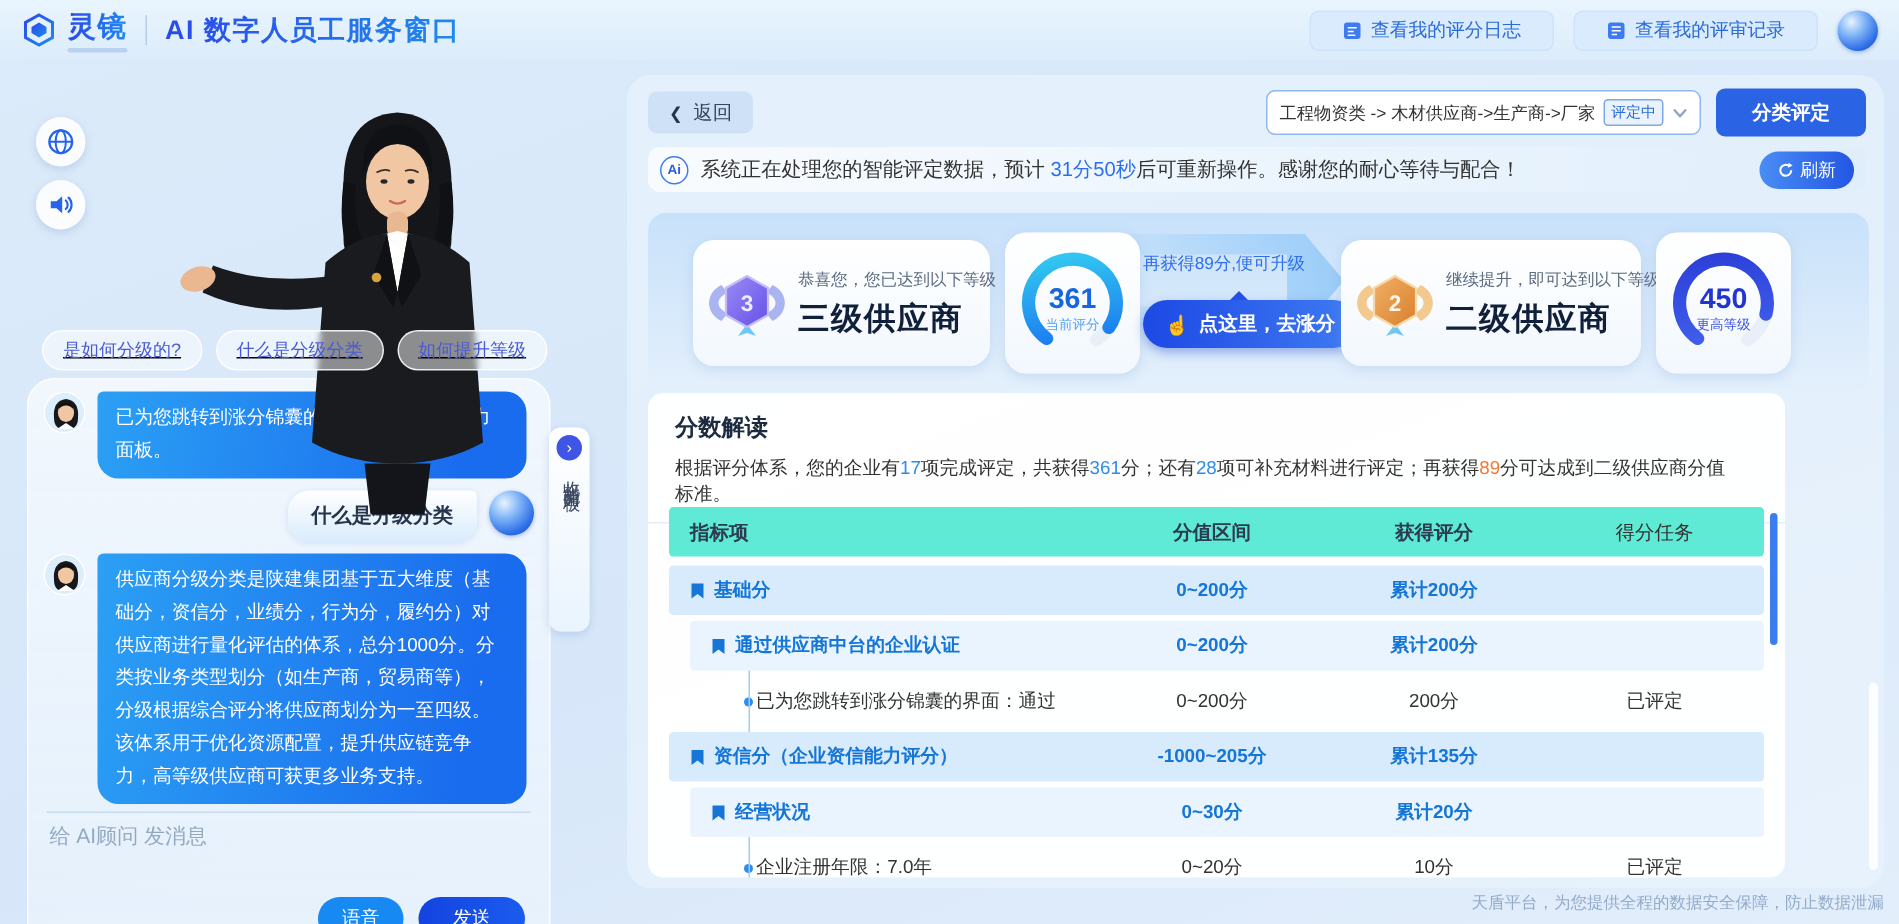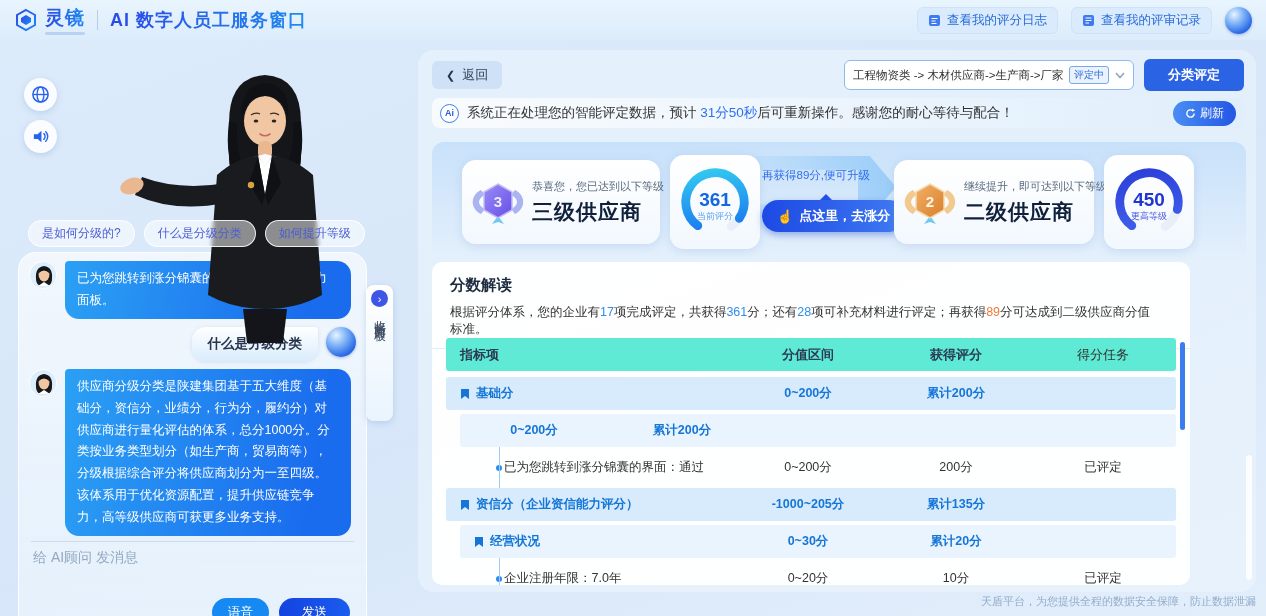--- a/index.html
+++ b/index.html
@@ -13,36 +13,36 @@
     padding:0 14px; z-index:20; }
   .logo-wrap { display:flex; align-items:center; gap:7px; }
   .grad-text { background:linear-gradient(90deg,#2b49e8,#1f8af0);
     -webkit-background-clip:text; background-clip:text; color:transparent; font-weight:bold; }
   .logo-txt { font-size:19px; letter-spacing:1px; }
   .logo-sub { width:40px; height:3px; border-radius:2px; background:#b9d2f2; margin-top:1px; }
   .hdr-div { width:1px; height:20px; background:#b8cdec; margin:0 12px; }
   .hdr-title { font-size:18px; letter-spacing:1px; }
   .hdr-right { margin-left:auto; display:flex; align-items:center; gap:13px; }
   .hdr-btn { display:flex; align-items:center; gap:6px; background:#d9ebfc; border:1px solid #cfe3f8;
-    border-radius:6px; padding:4px 10px; font-size:12.5px; color:#2a6bd8; cursor:pointer; }
+    border-radius:6px; padding:4px 21px; font-size:12.5px; color:#2a6bd8; cursor:pointer; }
   .sphere { border-radius:50%;
     background:radial-gradient(circle at 34% 28%, #e8f4ff 0%, #7fb4f7 35%, #2f6fe8 70%, #1b3fc9 100%);
     box-shadow:0 1px 3px rgba(30,80,180,.35); }
   .hdr-sphere { width:27px; height:27px; }
 
   
   .left { position:absolute; left:0; top:40px; width:410px; height:576px; }
   .float-btn { position:absolute; left:24px; width:33px; height:33px; border-radius:50%;
     background:rgba(255,255,255,.85); box-shadow:0 2px 6px rgba(90,130,190,.25);
     display:flex; align-items:center; justify-content:center; z-index:8; cursor:pointer; }
   .fb1 { top:38px; } .fb2 { top:80px; }
 
   .figure { position:absolute; left:105px; top:23px; width:260px; height:280px; z-index:6; }
 
-  .chips { position:absolute; left:28px; top:180px; display:flex; gap:9px; z-index:7; }
+  .chips { position:absolute; left:28px; top:180px; display:flex; gap:9px; z-index:7;text-decoration:underline; }
   .chip { background:rgba(255,255,255,.5); border:1px solid rgba(255,255,255,.85);
     border-radius:14px; padding:4px 13px; font-size:12px; color:#4a5bd2; cursor:pointer;
     white-space:nowrap; backdrop-filter:blur(2px); }
 
   .chat-panel { position:absolute; left:18px; top:212px; width:349px; height:388px;
     background:linear-gradient(180deg,rgba(255,255,255,.62),rgba(240,248,255,.55));
     border:1px solid rgba(255,255,255,.8); border-radius:18px; z-index:5; }
   .msgs { position:absolute; left:0; top:0; right:0; height:248px; padding:8px 10px; }
   .msg-row { display:flex; margin-bottom:8px; align-items:flex-start; }
   .msg-row.user { justify-content:flex-end; }
@@ -425,20 +425,26 @@
               <path d="M1 1h8v10L5 8 1 11z" fill="#1576d8"></path>
             </svg>
             <span>基础分</span>
           </div>
         <div class="c-range">0~200分</div>
         <div class="c-score">累计200分</div>
         <div class="c-task"></div>
       </div>
 
       <div class="t-row t-sub">
+        <div class="c-name">
+            <svg class="bm" width="10" height="12" viewBox="0 0 10 12">
+              <path d="M1 1h8v10L5 8 1 11z" fill="#1576d8"></path>
+            </svg>
+            <span>通过供应商中台的企业认证</span>
+          </div>
         <div class="c-range">0~200分</div>
         <div class="c-score">累计200分</div>
         <div class="c-task"></div>
       </div>
 
       <div class="t-row t-leaf">
         <div class="c-name">已为您跳转到涨分锦囊的界面：通过</div>
         <div class="c-range">0~200分</div>
         <div class="c-score">200分</div>
         <div class="c-task">已评定</div>

